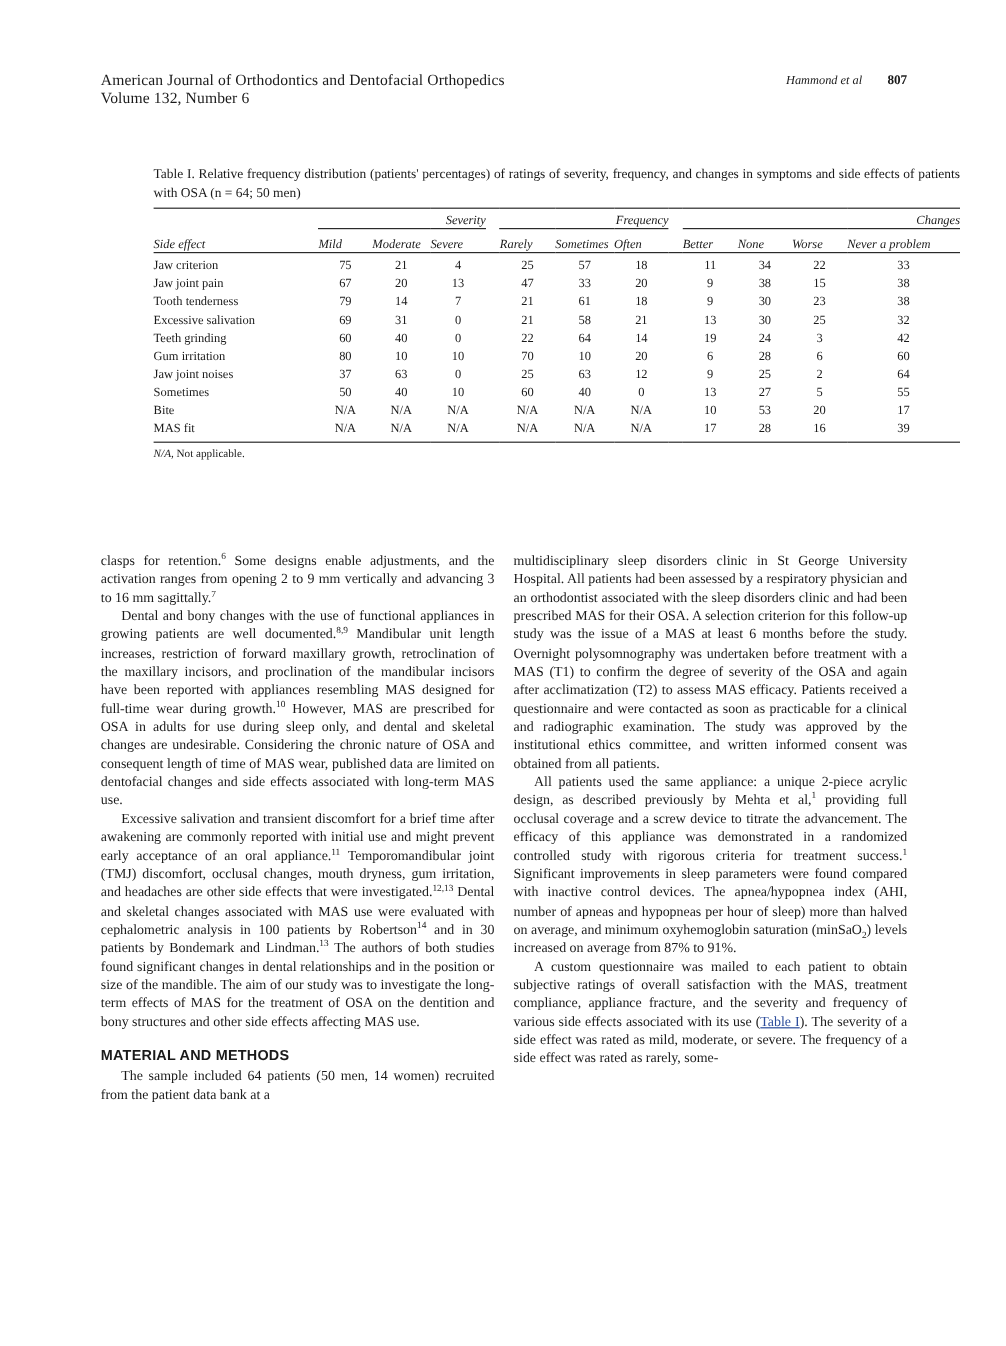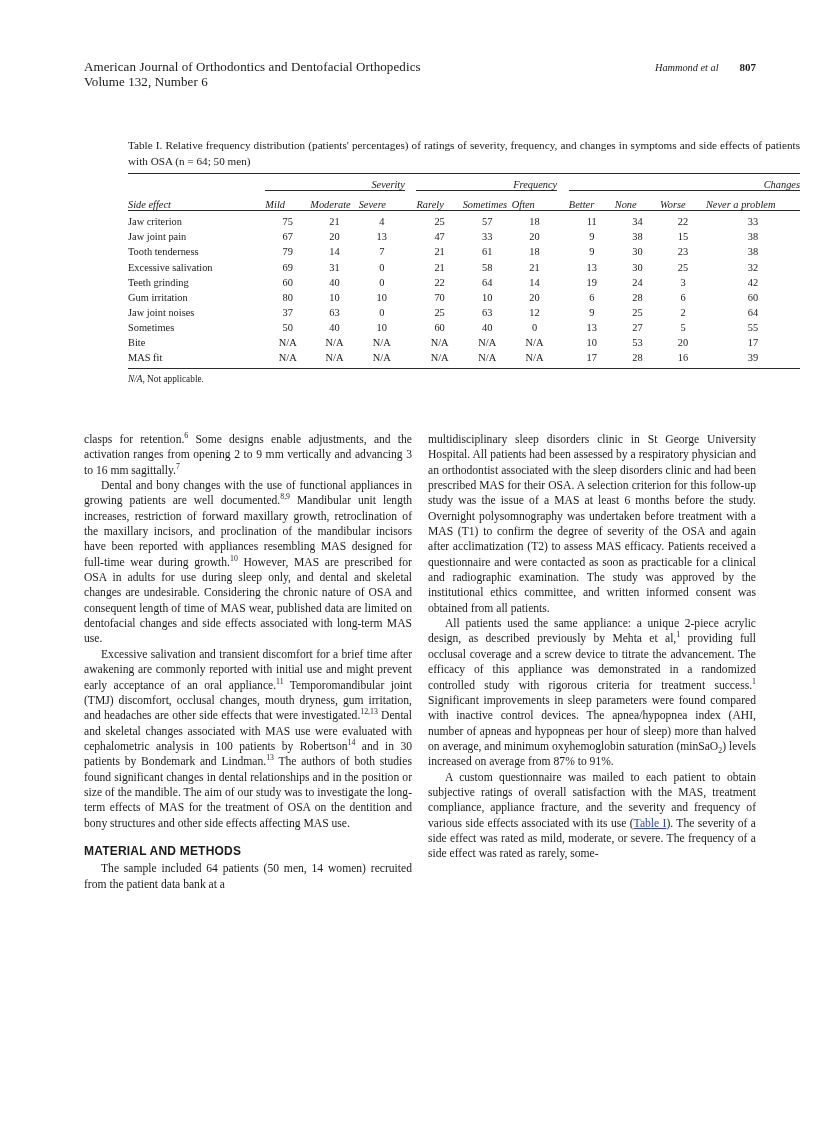--- a/index.html
+++ b/index.html
@@ -152,21 +152,21 @@
     text-justify: inter-word;
     hyphens: manual;
   }
   .col.left  { left: 84px; }
   .col.right { left: 428px; }
 
   .col p {
     margin: 0;
     text-indent: 17px;
   }
-  .col p.noindent { text-indent: 0; }
+  .col p.noindent { text-indent: 0; margin-top: 28px; }
 
   .col h2 {
     font-size: 12px;
     font-family: "Liberation Sans", "DejaVu Sans", sans-serif;
     font-weight: bold;
     letter-spacing: 0.2px;
     margin: 13px 0 2px 0;
     text-align: left;
   }
 

